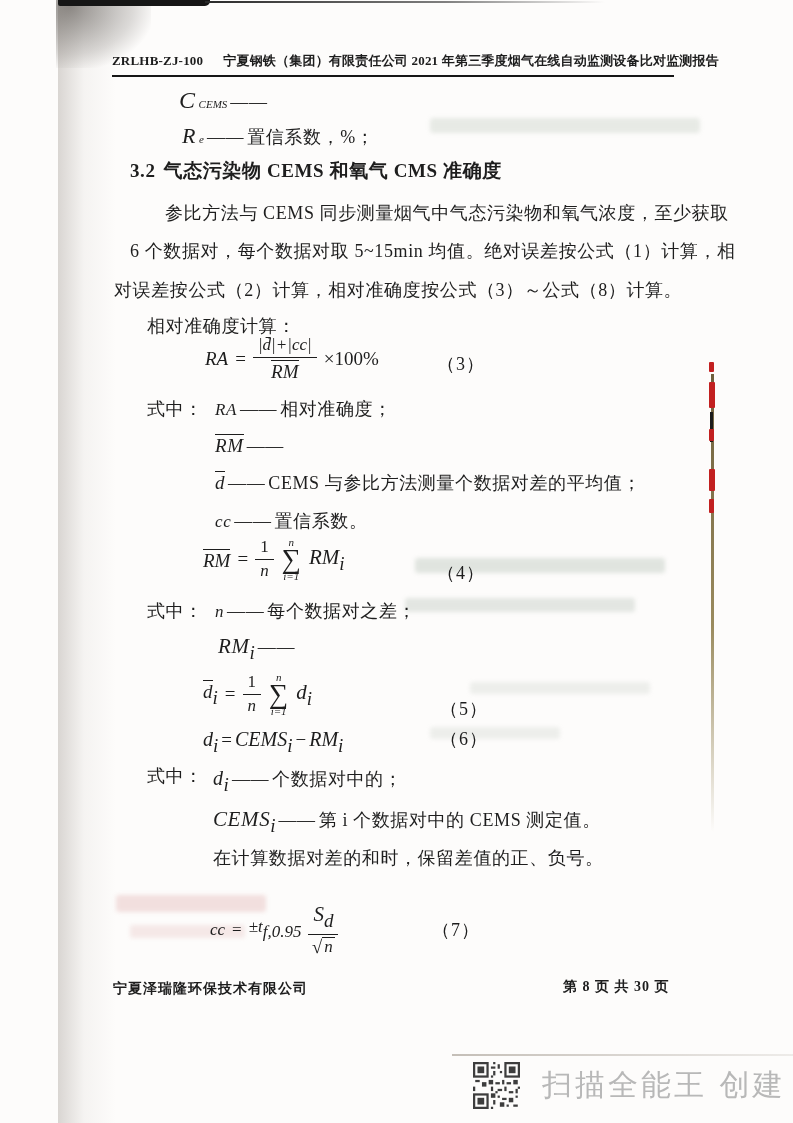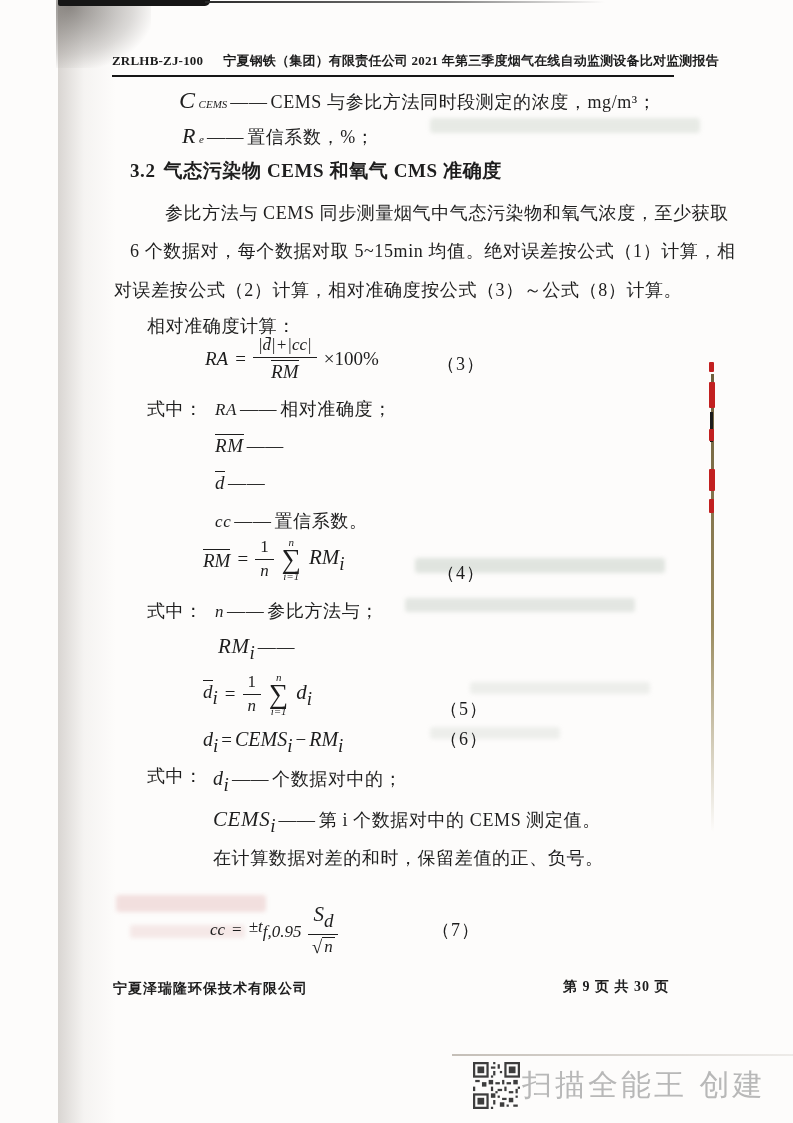--- a/index.html
+++ b/index.html
@@ -36,21 +36,21 @@
   .top-sliver{left:58px;top:0;width:152px;height:6px;background:#161616;border-radius:0 0 5px 2px;}
   .top-line{left:205px;top:1px;width:400px;height:2px;
      background:linear-gradient(to right,#2a2a2a,rgba(60,60,60,0.65) 60%,rgba(90,90,90,0));}
   .page-edge-line{left:711px;top:374px;width:2.5px;height:458px;
      background:linear-gradient(#6e5f3c,#9a8b5e 55%,rgba(167,154,110,0));}
   .edge-black{left:710px;top:412px;width:3px;height:30px;background:#1b1b1b;}
   .redmark{left:709px;width:5px;background:#c22020;border-radius:1px;}
   .smudge{filter:blur(2px);border-radius:3px;}
   .wm-line{left:452px;top:1054px;width:341px;height:1.5px;
      background:linear-gradient(to right,rgba(150,140,128,0.55),rgba(150,140,128,0.15));}
-  .wm{display:flex;align-items:center;gap:2px;}
+  .wm{display:flex;align-items:center;gap:22px;}
   .wm-text{font-family:"DejaVu Sans","Liberation Sans",sans-serif;font-size:30px;
      color:#b8b8b8;letter-spacing:3px;white-space:nowrap;}
 </style>
 </head>
 <body>
 
 <div class="abs edge-shadow"></div>
 <div class="abs corner-blob"></div>
 <div class="abs top-sliver"></div>
 <div class="abs top-line"></div>
@@ -72,21 +72,20 @@
 
 <div class="abs hdr" style="left:112px;top:52px;width:562px;">
   <span>ZRLHB-ZJ-100</span>
   <span>宁夏钢铁（集团）有限责任公司 2021 年第三季度烟气在线自动监测设备比对监测报告</span>
 </div>
 
 <div class="abs wrow cn" style="left:179px;top:85px;">
   <span class="it" style="font-size:24px;">C</span>
     <span class="ssub" style="font-size:11px;">CEMS</span>
   <span>——</span>
-  <span>CEMS 与参比方法同时段测定的浓度，mg/m³；</span>
 </div>
 <div class="abs wrow cn" style="left:182px;top:122px;">
   <span class="it" style="font-size:22px;">R</span>
     <span class="ssub" style="font-size:11px;">e</span>
   <span>——</span>
   <span>置信系数，%；</span>
 </div>
 
 <div class="abs wrow cn b" style="left:130px;top:159px;font-size:19px;gap:8px;">
   <span>3.2</span>
@@ -115,20 +114,21 @@
   <span>——</span>
   <span>相对准确度；</span>
 </div>
 <div class="abs wrow cn" style="left:215px;top:434px;">
   <span class="ovl it fs19">RM</span>
   <span>——</span>
 </div>
 <div class="abs wrow cn" style="left:215px;top:471px;">
   <span class="ovl it fs19">d</span>
   <span>——</span>
+  <span>CEMS 与参比方法测量个数据对差的平均值；</span>
 </div>
 <div class="abs wrow cn" style="left:215px;top:510px;">
   <span class="it fs17">cc</span>
   <span>——</span>
   <span>置信系数。</span>
 </div>
 
 <div class="abs frow" style="left:203px;top:537px;">
   <span class="ovl it fs19">RM</span>
   <span class="fs19">=</span>
@@ -142,21 +142,21 @@
     <span class="lbot">i=1</span>
   </span>
   <span><span class="it fs21">RM</span><span class="ssub fs19">i</span></span>
 </div>
 <div class="abs flabel" style="left:437px;top:561px;">（4）</div>
 
 <div class="abs cn" style="left:147px;top:600px;">式中：</div>
 <div class="abs wrow cn" style="left:215px;top:600px;">
   <span class="it fs17">n</span>
   <span>——</span>
-  <span>参比方法与；</span>
+  <span>每个数据对之差；</span>
 </div>
 <div class="abs wrow cn" style="left:218px;top:633px;">
   <span><span class="it fs21">RM</span><span class="ssub fs19">i</span></span>
   <span>——</span>
 </div>
 
 <div class="abs frow" style="left:203px;top:672px;">
   <span><span class="ovl it fs19">d</span><span class="ssub fs19">i</span></span>
   <span class="fs19">=</span>
   <span class="frac fs17">
@@ -202,21 +202,21 @@
     <span class="fnum"><span class="it fs21">S</span><span class="ssub fs19">d</span></span>
     <span class="fden sqrt fs17">
         <span class="rsign">√</span>
         <span class="rand">n</span>
       </span>
   </span>
 </div>
 <div class="abs flabel" style="left:432px;top:918px;">（7）</div>
 
 <div class="abs foot" style="left:113px;top:980px;">宁夏泽瑞隆环保技术有限公司</div>
-<div class="abs foot" style="left:563px;top:978px;">第 9 页 共 30 页</div>
+<div class="abs foot" style="left:563px;top:978px;">第 8 页 共 30 页</div>
 
 <div class="abs wm-line"></div>
 <div class="abs wm" style="left:473px;top:1062px;">
   <svg width="47" height="47" viewBox="0 0 21 21">
     <g fill="#3d3d3d">
       <rect x="0" y="0" width="7" height="7"></rect>
         <rect x="14" y="0" width="7" height="7"></rect>
         <rect x="0" y="14" width="7" height="7"></rect>
       <rect x="1" y="1" width="5" height="5" fill="#fdfcfb"></rect>
         <rect x="15" y="1" width="5" height="5" fill="#fdfcfb"></rect>

